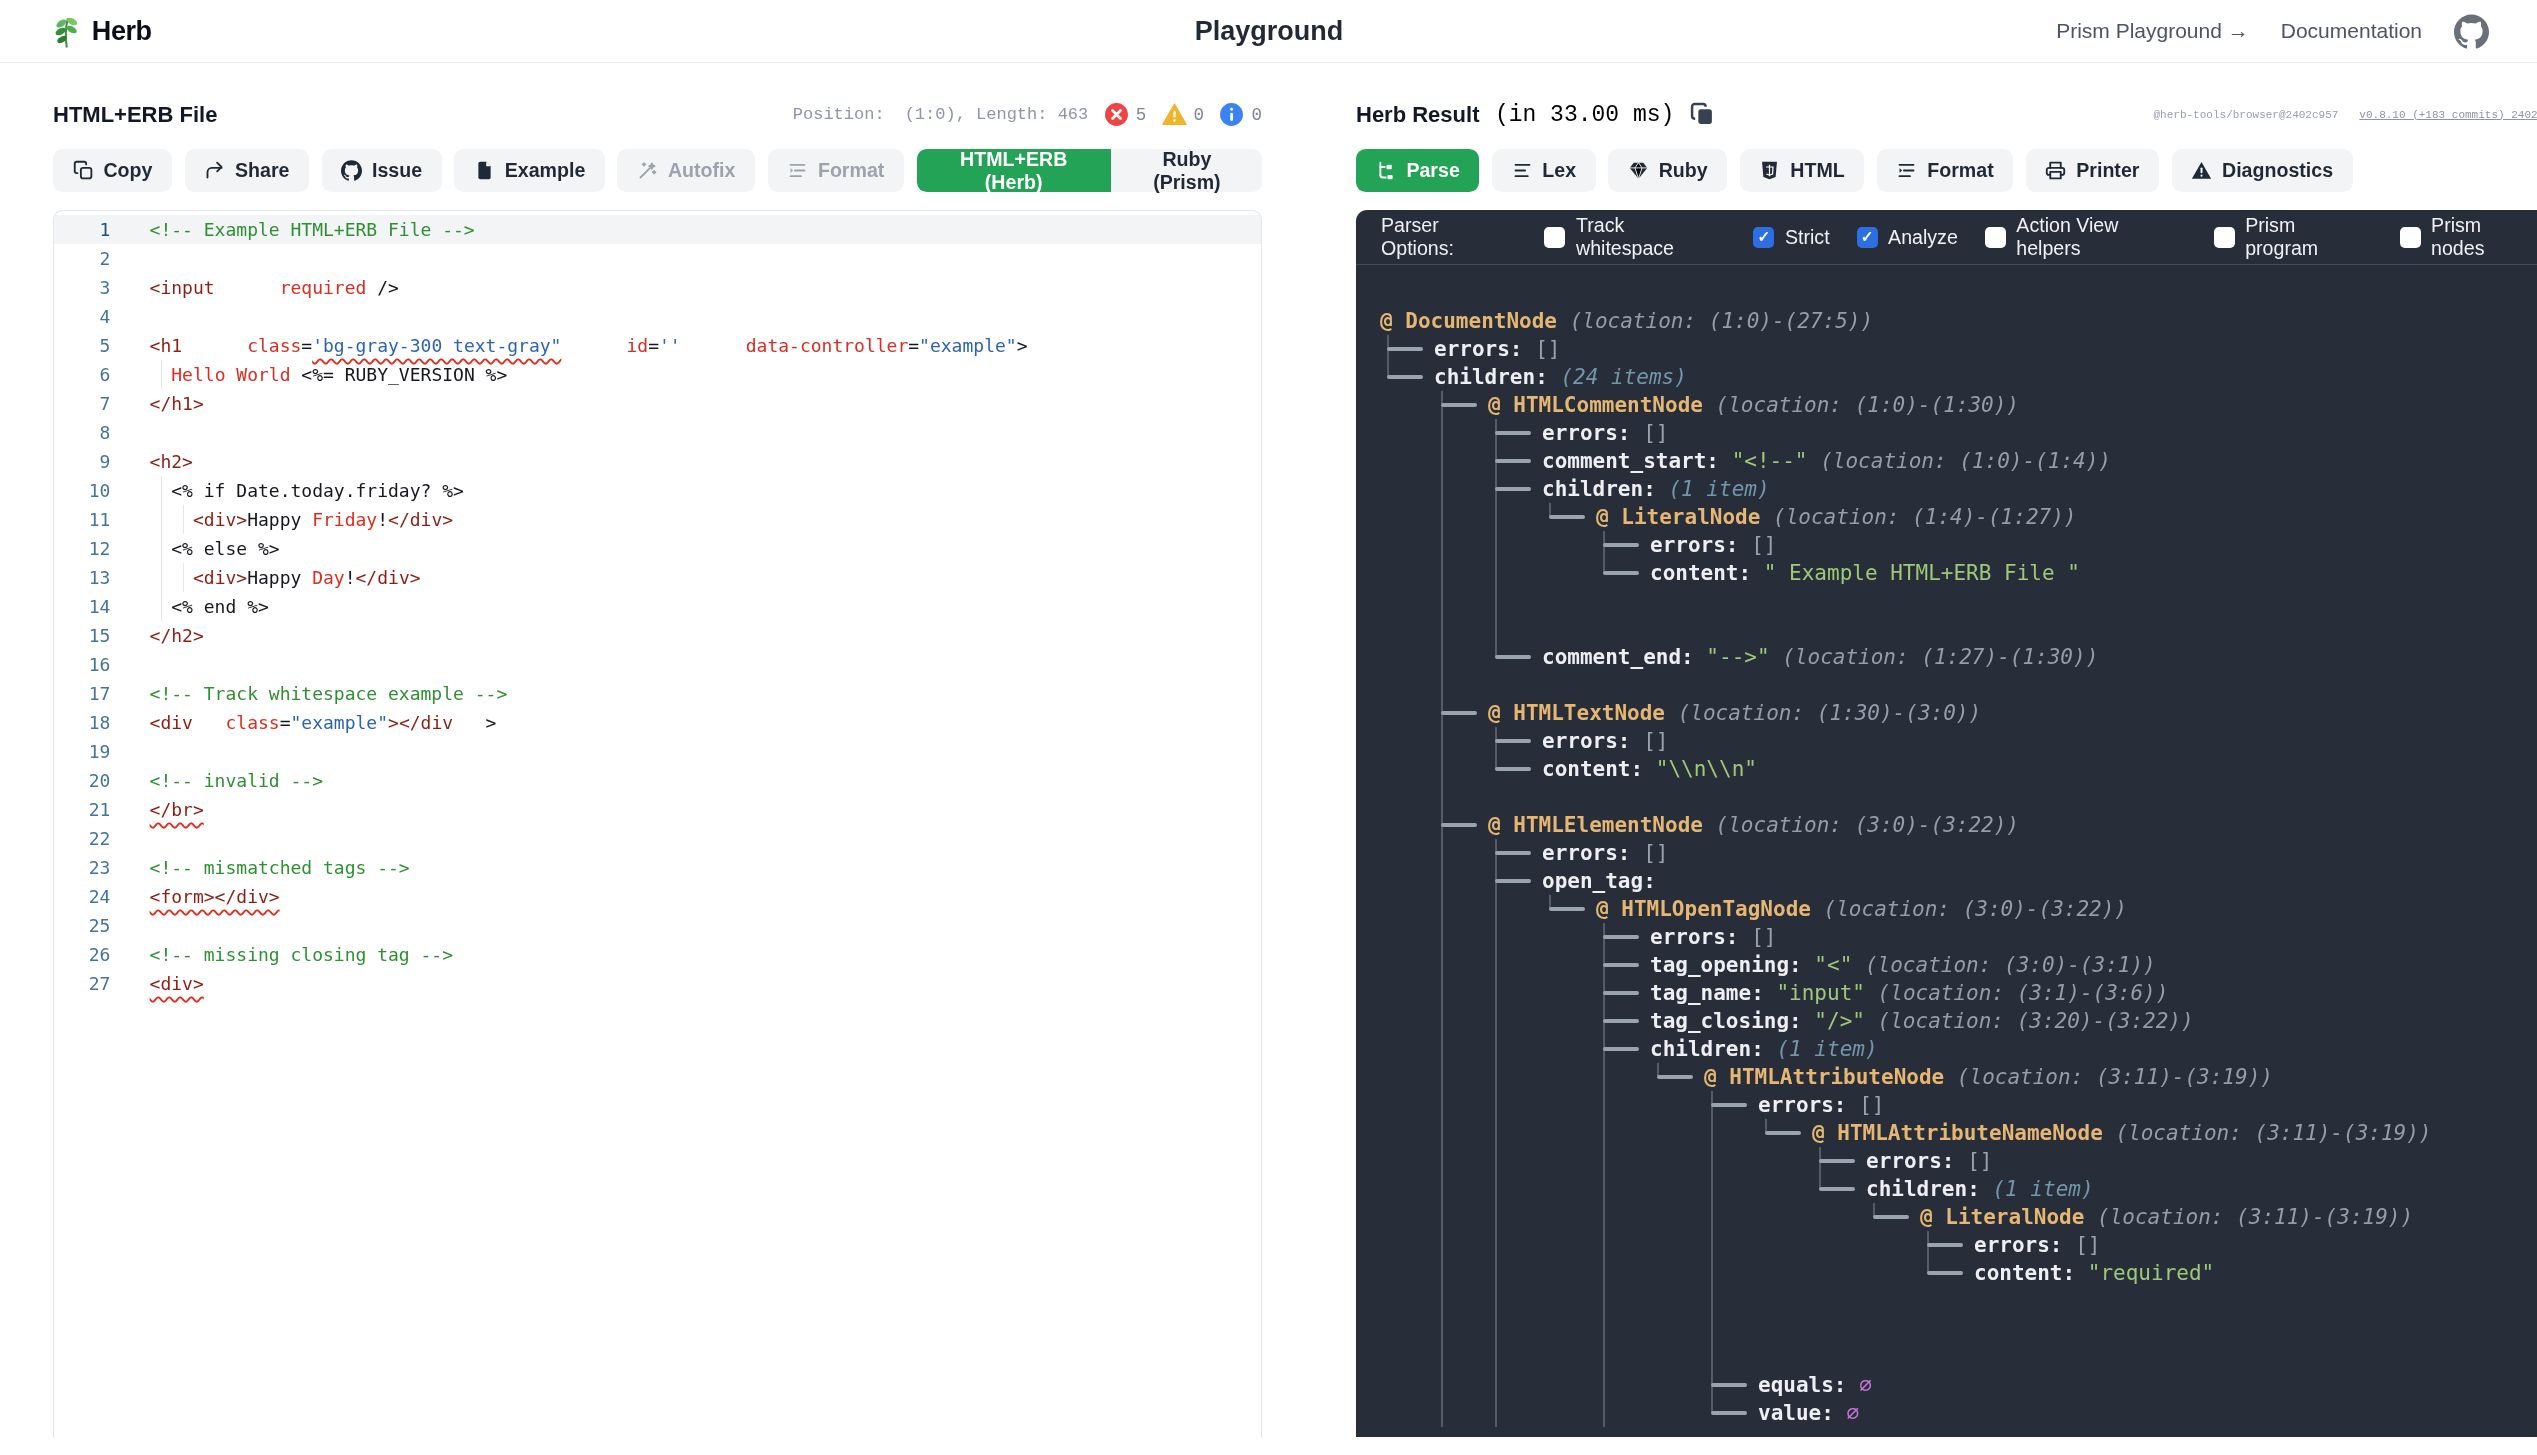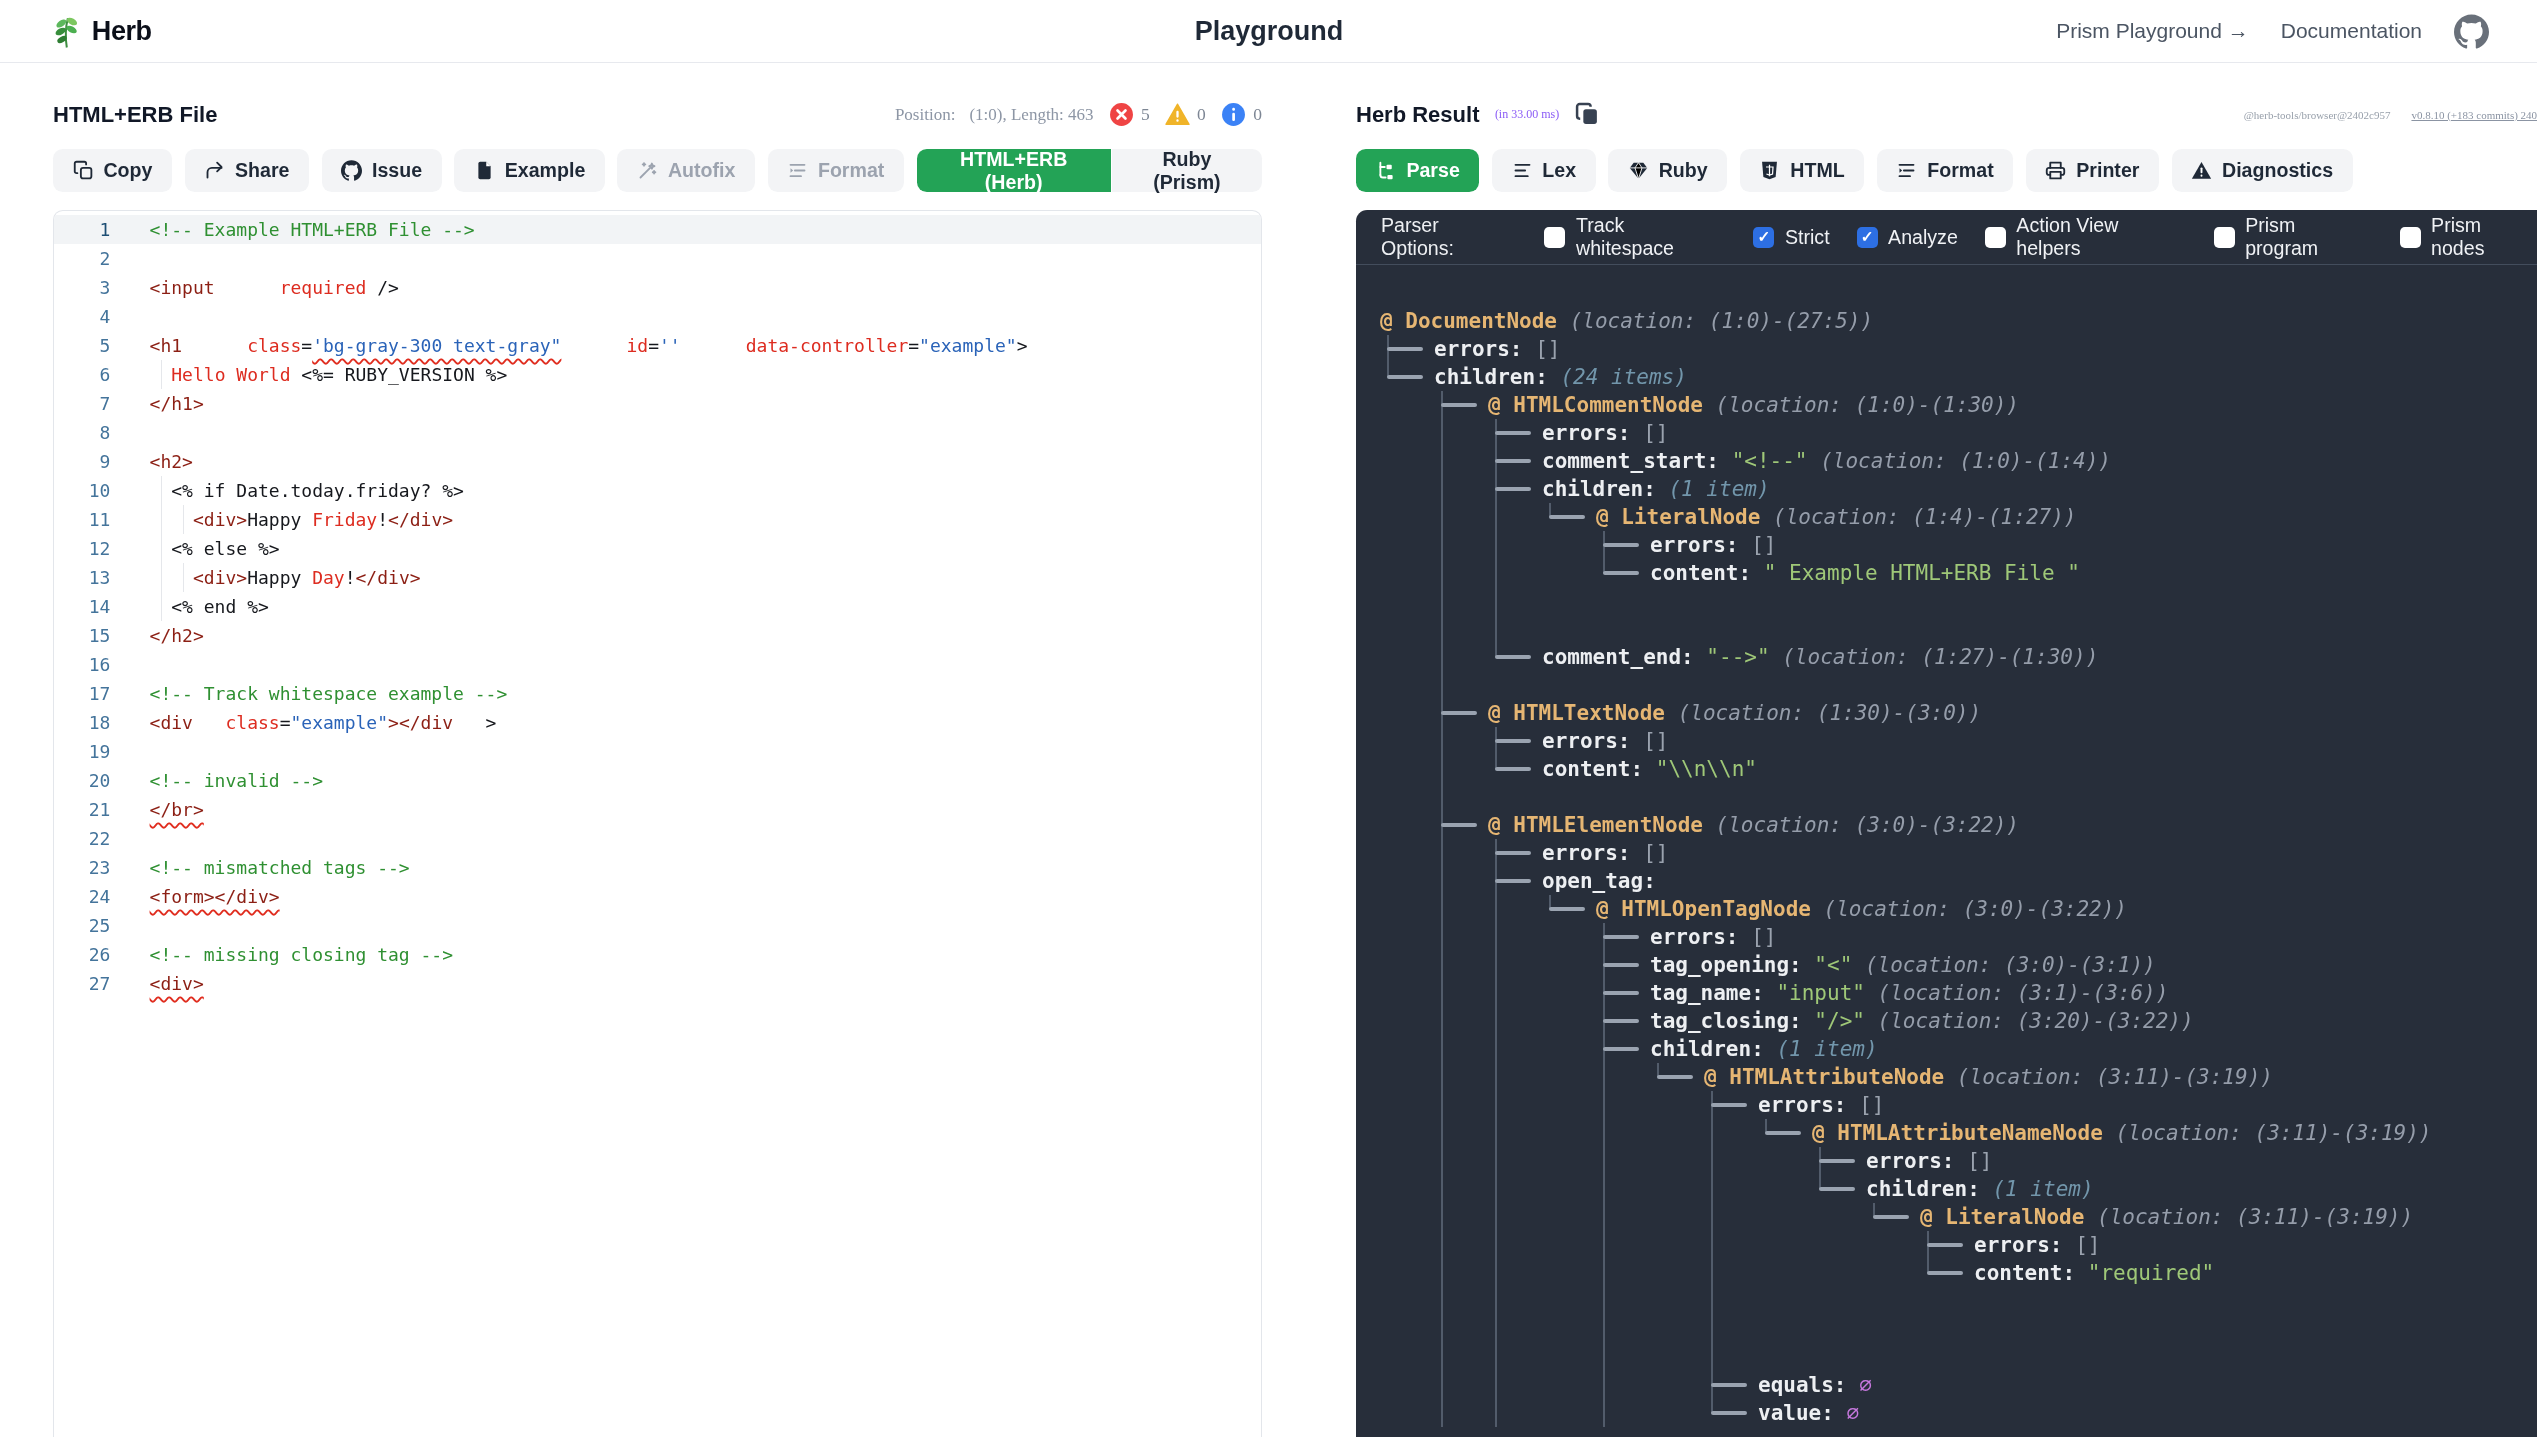--- a/index.html
+++ b/index.html
@@ -18,28 +18,28 @@
   .nav-link { font-size:21px; color:#4b5563; text-decoration:none; cursor:pointer; }
   .gh-icon svg { width:35px; height:35px; display:block; }
 
   
   .col { position:absolute; top:94px; }
   .col-left  { left:53px;   width:1209px; }
   .col-right { left:1356px; width:1208px; }
 
   .panel-head { height:41px; display:flex; align-items:center; justify-content:space-between; }
   .panel-title { font-size:22px; font-weight:700; color:#111827; }
-  .mono { font-family:Liberation Serif, serif; }
+  .mono { font-family:Liberation Mono, monospace; }
   .head-meta { display:flex; align-items:center; gap:15.4px; font-size:17px; color:#8d96a5; }
   .pos-label { margin-right:9.8px; }
   .badge { display:flex; align-items:center; gap:7px; }
   .badge svg { width:25px; height:25px; display:block; }
   .badge .cnt { font-size:17.5px; color:#7d8694; }
   .head-title-grp { display:flex; align-items:center; gap:15.4px; }
-  .time { font-size:12px; color:#8b5cf6; }
+  .time { font-size:23px; color:#000000; }
   .copy-res svg { width:25px; height:25px; display:block; cursor:pointer; }
   .build-meta { display:flex; align-items:center; gap:21px; font-size:11px; color:#98a0ab; }
   .ver-link { text-decoration:underline; color:#8b94a3; cursor:pointer; }
 
   
   .toolbar { margin-top:14px; display:flex; gap:12.6px; height:43px; }
   .btn { display:flex; align-items:center; gap:9.8px; padding:0 19.6px; background:#f3f4f6;
          border:none; border-radius:9.8px; font-family:"Liberation Sans", sans-serif;
          font-size:19.6px; font-weight:600; color:#1f2937; cursor:pointer; }
   .btn svg { width:21px; height:21px; flex:none; }

